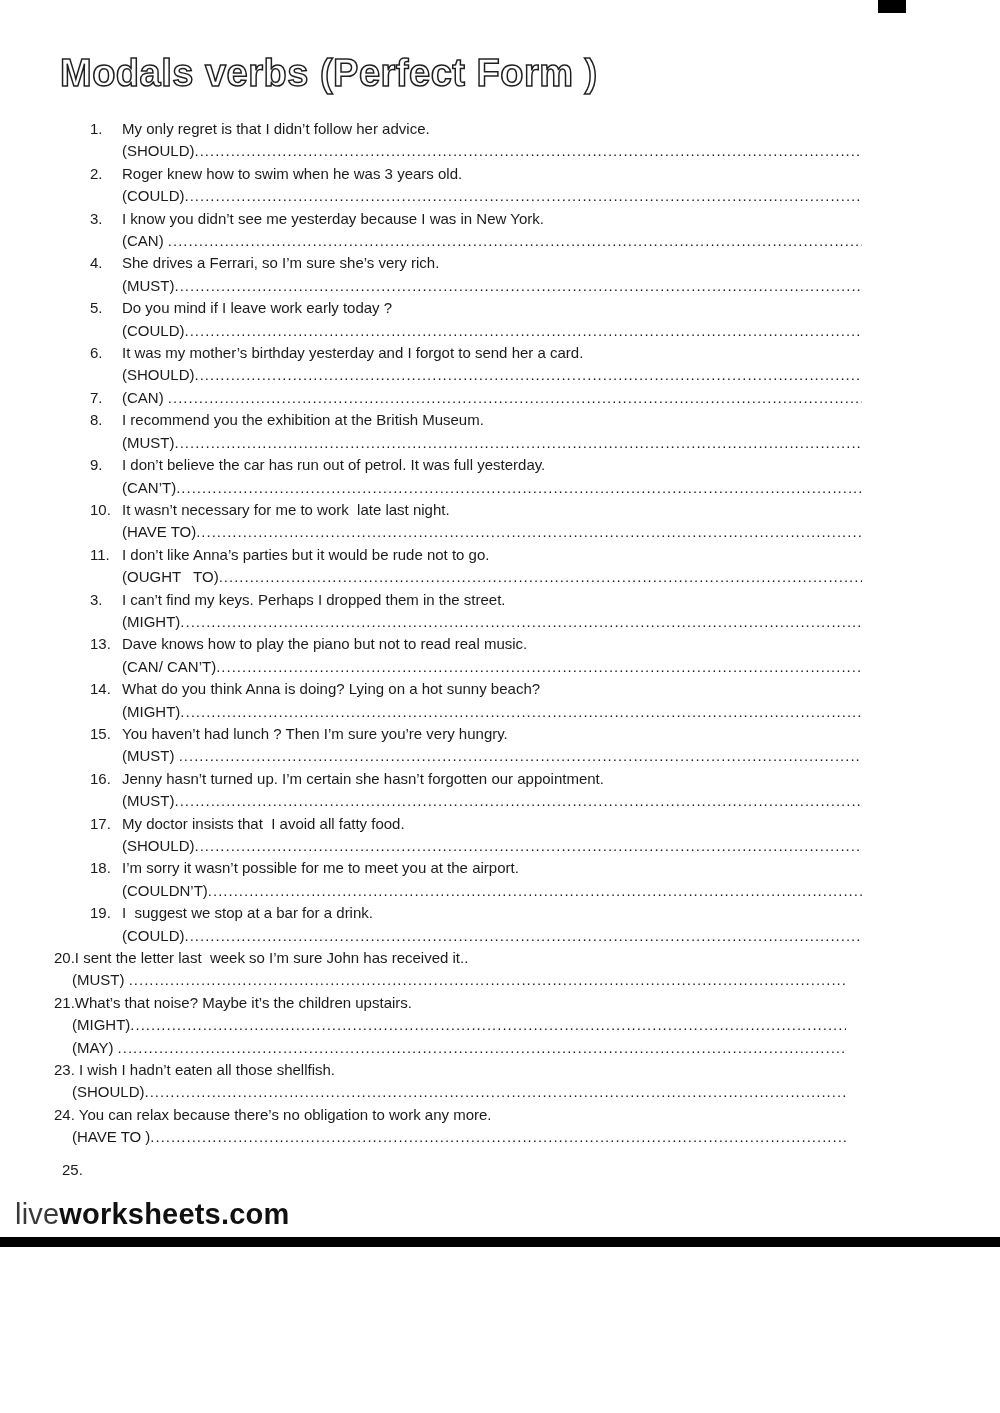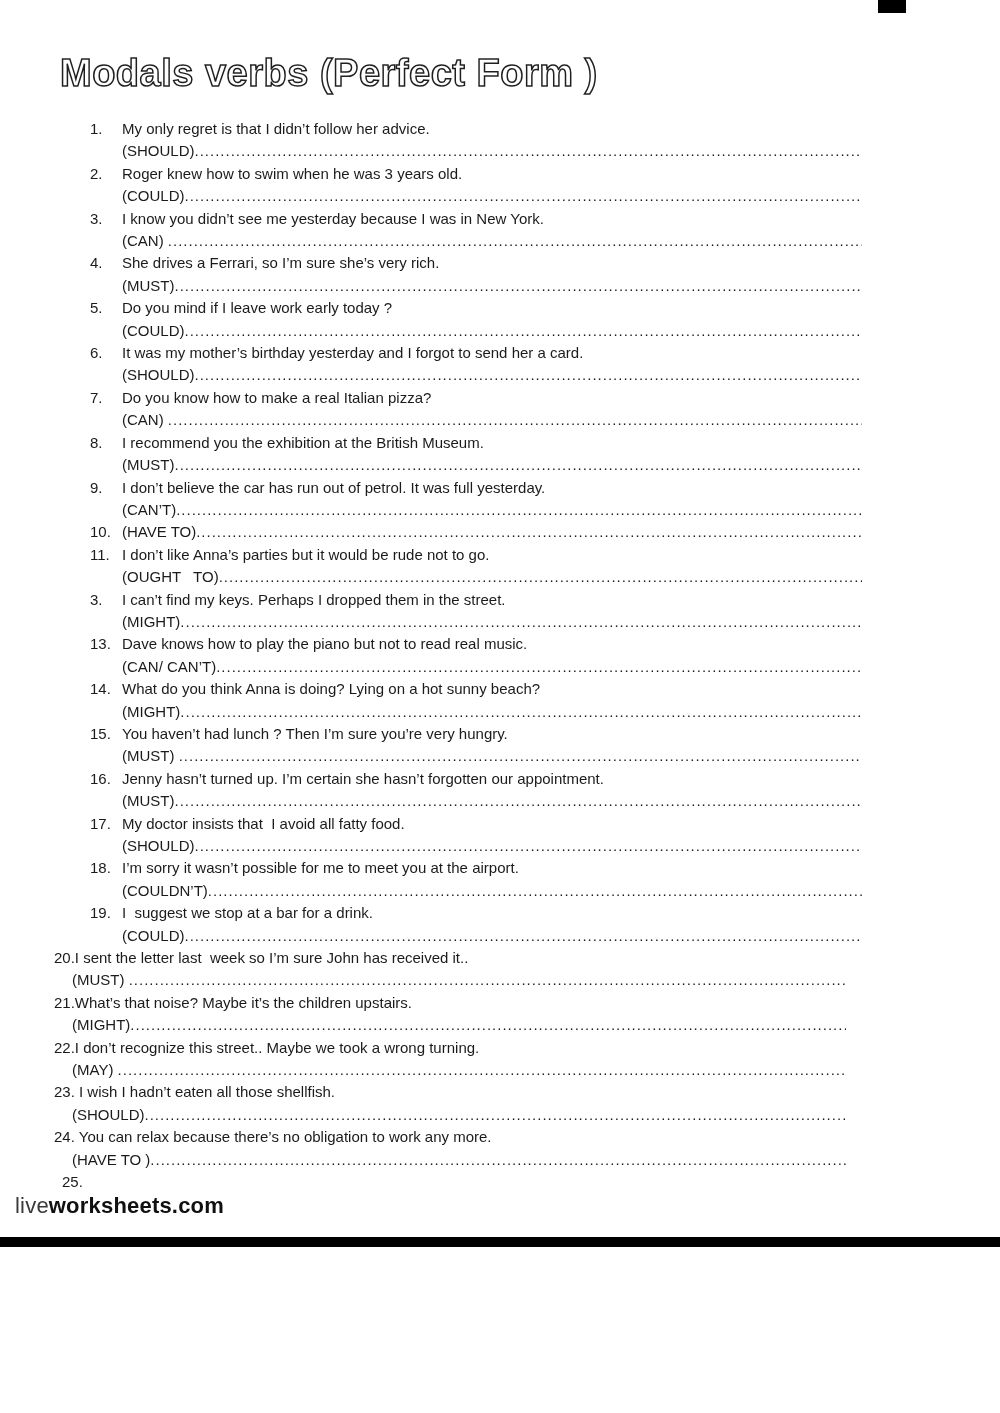--- a/index.html
+++ b/index.html
@@ -62,27 +62,27 @@
     overflow: hidden;
     white-space: nowrap;
     letter-spacing: 1px;
     color: #1b1b1b;
   }
 
   .flat { margin-left: 54px; width: 792px; }
   .flat-item .line { white-space: pre-wrap; }
   .flat-item .hint-line { margin-left: 18px; }
 
-  .last-num { margin-left: 62px; white-space: pre; }
+  .last-num { margin-left: 62px; white-space: pre; margin-top: 10px; }
 
   .footer {
     position: absolute;
     left: 15px;
-    bottom: 28px;
-    font-size: 22px;
+    bottom: 16px;
+    font-size: 29px;
     letter-spacing: 0.2px;
   }
   .footer .live { font-weight: 400; color: #3a3a3a; }
   .footer .rest { font-weight: 700; color: #101010; }
 
   .bottom-bar {
     position: absolute;
     bottom: 0;
     left: 0;
     width: 100%;
@@ -165,21 +165,20 @@
             <div class="hint-line">
               <span class="hint">(SHOULD)</span>
               <span class="dots">................................................................................................................................................................................................................................................................................................................................................................................................................</span>
             </div>
           </div>
         </li>
 
         <li class="item">
           <span class="num">7.</span>
           <div class="body">
-            <div class="sentence">Do you know how to make a real Italian pizza?</div>
             <div class="hint-line">
               <span class="hint">(CAN) </span>
               <span class="dots">................................................................................................................................................................................................................................................................................................................................................................................................................</span>
             </div>
           </div>
         </li>
 
         <li class="item">
           <span class="num">8.</span>
           <div class="body">
@@ -198,20 +197,21 @@
             <div class="hint-line">
               <span class="hint">(CAN’T)</span>
               <span class="dots">................................................................................................................................................................................................................................................................................................................................................................................................................</span>
             </div>
           </div>
         </li>
 
         <li class="item">
           <span class="num">10.</span>
           <div class="body">
+            <div class="sentence">It wasn’t necessary for me to work  late last night.</div>
             <div class="hint-line">
               <span class="hint">(HAVE TO)</span>
               <span class="dots">................................................................................................................................................................................................................................................................................................................................................................................................................</span>
             </div>
           </div>
         </li>
 
         <li class="item">
           <span class="num">11.</span>
           <div class="body">
@@ -324,21 +324,20 @@
 
         <div class="flat-item">
           <div class="line">21.What’s that noise? Maybe it’s the children upstairs.</div>
           <div class="hint-line">
             <span class="hint">(MIGHT)</span>
             <span class="dots">................................................................................................................................................................................................................................................................................................................................................................................................................</span>
           </div>
         </div>
 
         <div class="flat-item">
-          <div class="line">22.I don’t recognize this street.. Maybe we took a wrong turning.</div>
           <div class="hint-line">
             <span class="hint">(MAY) </span>
             <span class="dots">................................................................................................................................................................................................................................................................................................................................................................................................................</span>
           </div>
         </div>
 
         <div class="flat-item">
           <div class="line">23. I wish I hadn’t eaten all those shellfish.</div>
           <div class="hint-line">
             <span class="hint">(SHOULD)</span>

